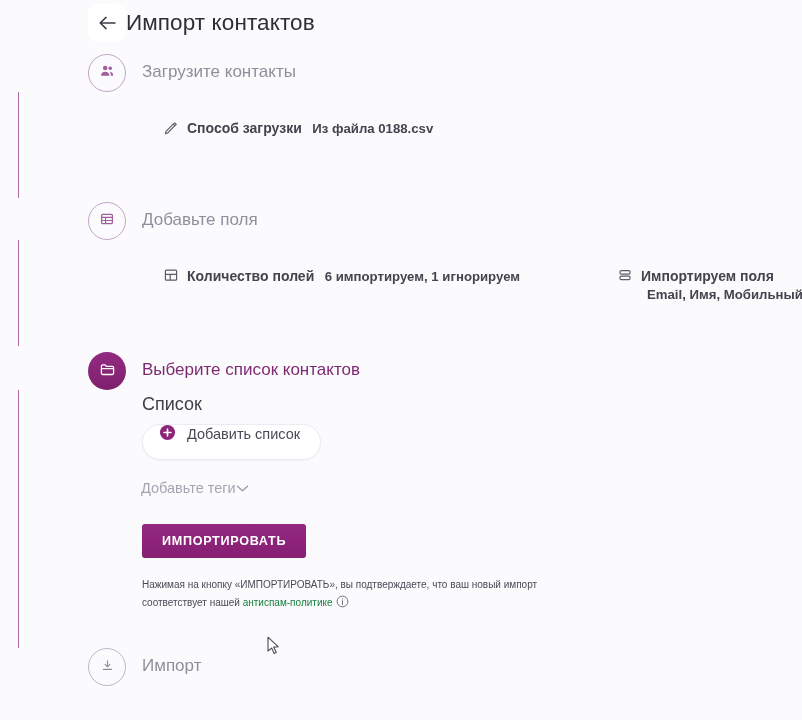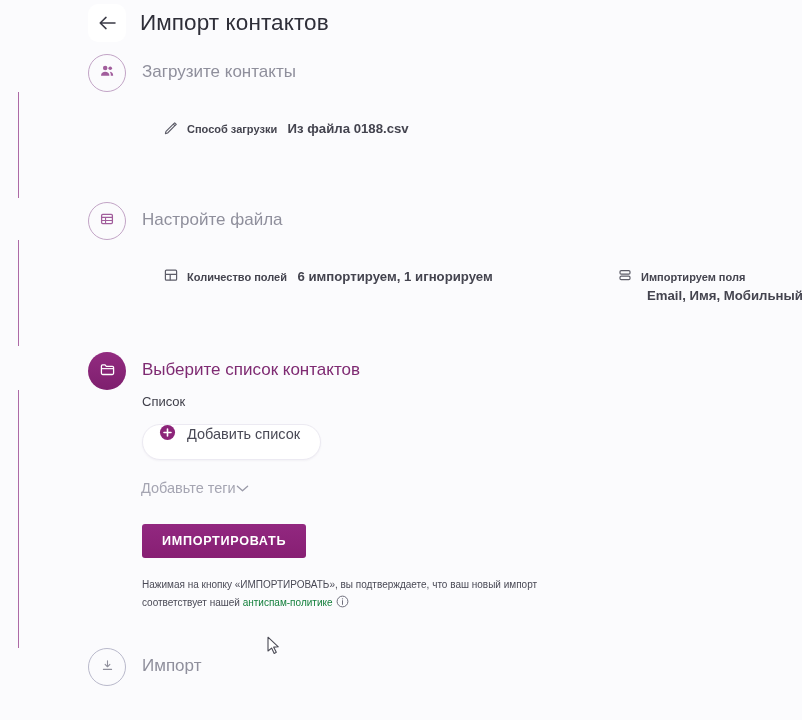--- a/index.html
+++ b/index.html
@@ -27,21 +27,20 @@
     height: 720px;
   }
 
   
   .header {
     position: absolute;
     left: 88px;
     top: 4px;
     display: flex;
     align-items: center;
-    gap: 14px;
   }
   .back-btn {
     width: 38px;
     height: 38px;
     border-radius: 10px;
     background: #ffffff;
     border: none;
     display: flex;
     align-items: center;
     justify-content: center;
@@ -117,42 +116,42 @@
   }
   .summary-icon {
     flex: none;
     width: 14px;
     height: 16px;
     margin-top: 1px;
     display: block;
   }
   .summary-texts { display: block; }
   .summary-title {
-    font-size: 11px;
+    font-size: 14px;
     font-weight: bold;
     color: #44444f;
     white-space: nowrap;
     line-height: 17px;
   }
   .summary-value {
     font-size: 13.2px;
     font-weight: bold;
     color: #44444f;
     white-space: nowrap;
     line-height: 17px;
     margin-top: 5px;
     margin-left: 6px;
   }
 
   
   .list-label {
     position: absolute;
     left: 142px;
     top: 394px;
-    font-size: 13px;
+    font-size: 18px;
     color: #3f3f4a;
   }
   .add-list-btn {
     position: absolute;
     left: 142px;
     top: 424px;
     height: 36px;
     padding: 0 20px 16px 16px;
     display: flex;
     align-items: center;
@@ -288,21 +287,21 @@
 
     <div class="step" style="top:202px;">
       <div class="step-marker inactive">
         <span>
           <svg width="18" height="18" viewBox="0 0 20 20" fill="none">
             <rect x="4" y="4.8" width="12" height="10.4" rx="1.2" stroke="#a15d9c" stroke-width="1.4"></rect>
             <path d="M4 8.2h12M8.4 8.2v7M4 11.7h12" stroke="#a15d9c" stroke-width="1.2"></path>
           </svg>
         </span>
       </div>
-      <div class="step-label">Настройте файла</div>
+      <div class="step-label">Добавьте поля</div>
     </div>
 
     <div class="summary-row" style="left:164px; top:267px;justify-content:space-between;">
       <span class="summary-icon">
         <svg width="14" height="15" viewBox="0 0 14 15" fill="none">
           <rect x="1.4" y="2.2" width="11.2" height="10" rx="1" stroke="#5c5c68" stroke-width="1.2"></rect>
           <path d="M1.4 6.3h11.2M6.2 6.3v5.9" stroke="#5c5c68" stroke-width="1.2"></path>
         </svg>
       </span>
       <span class="summary-texts">

